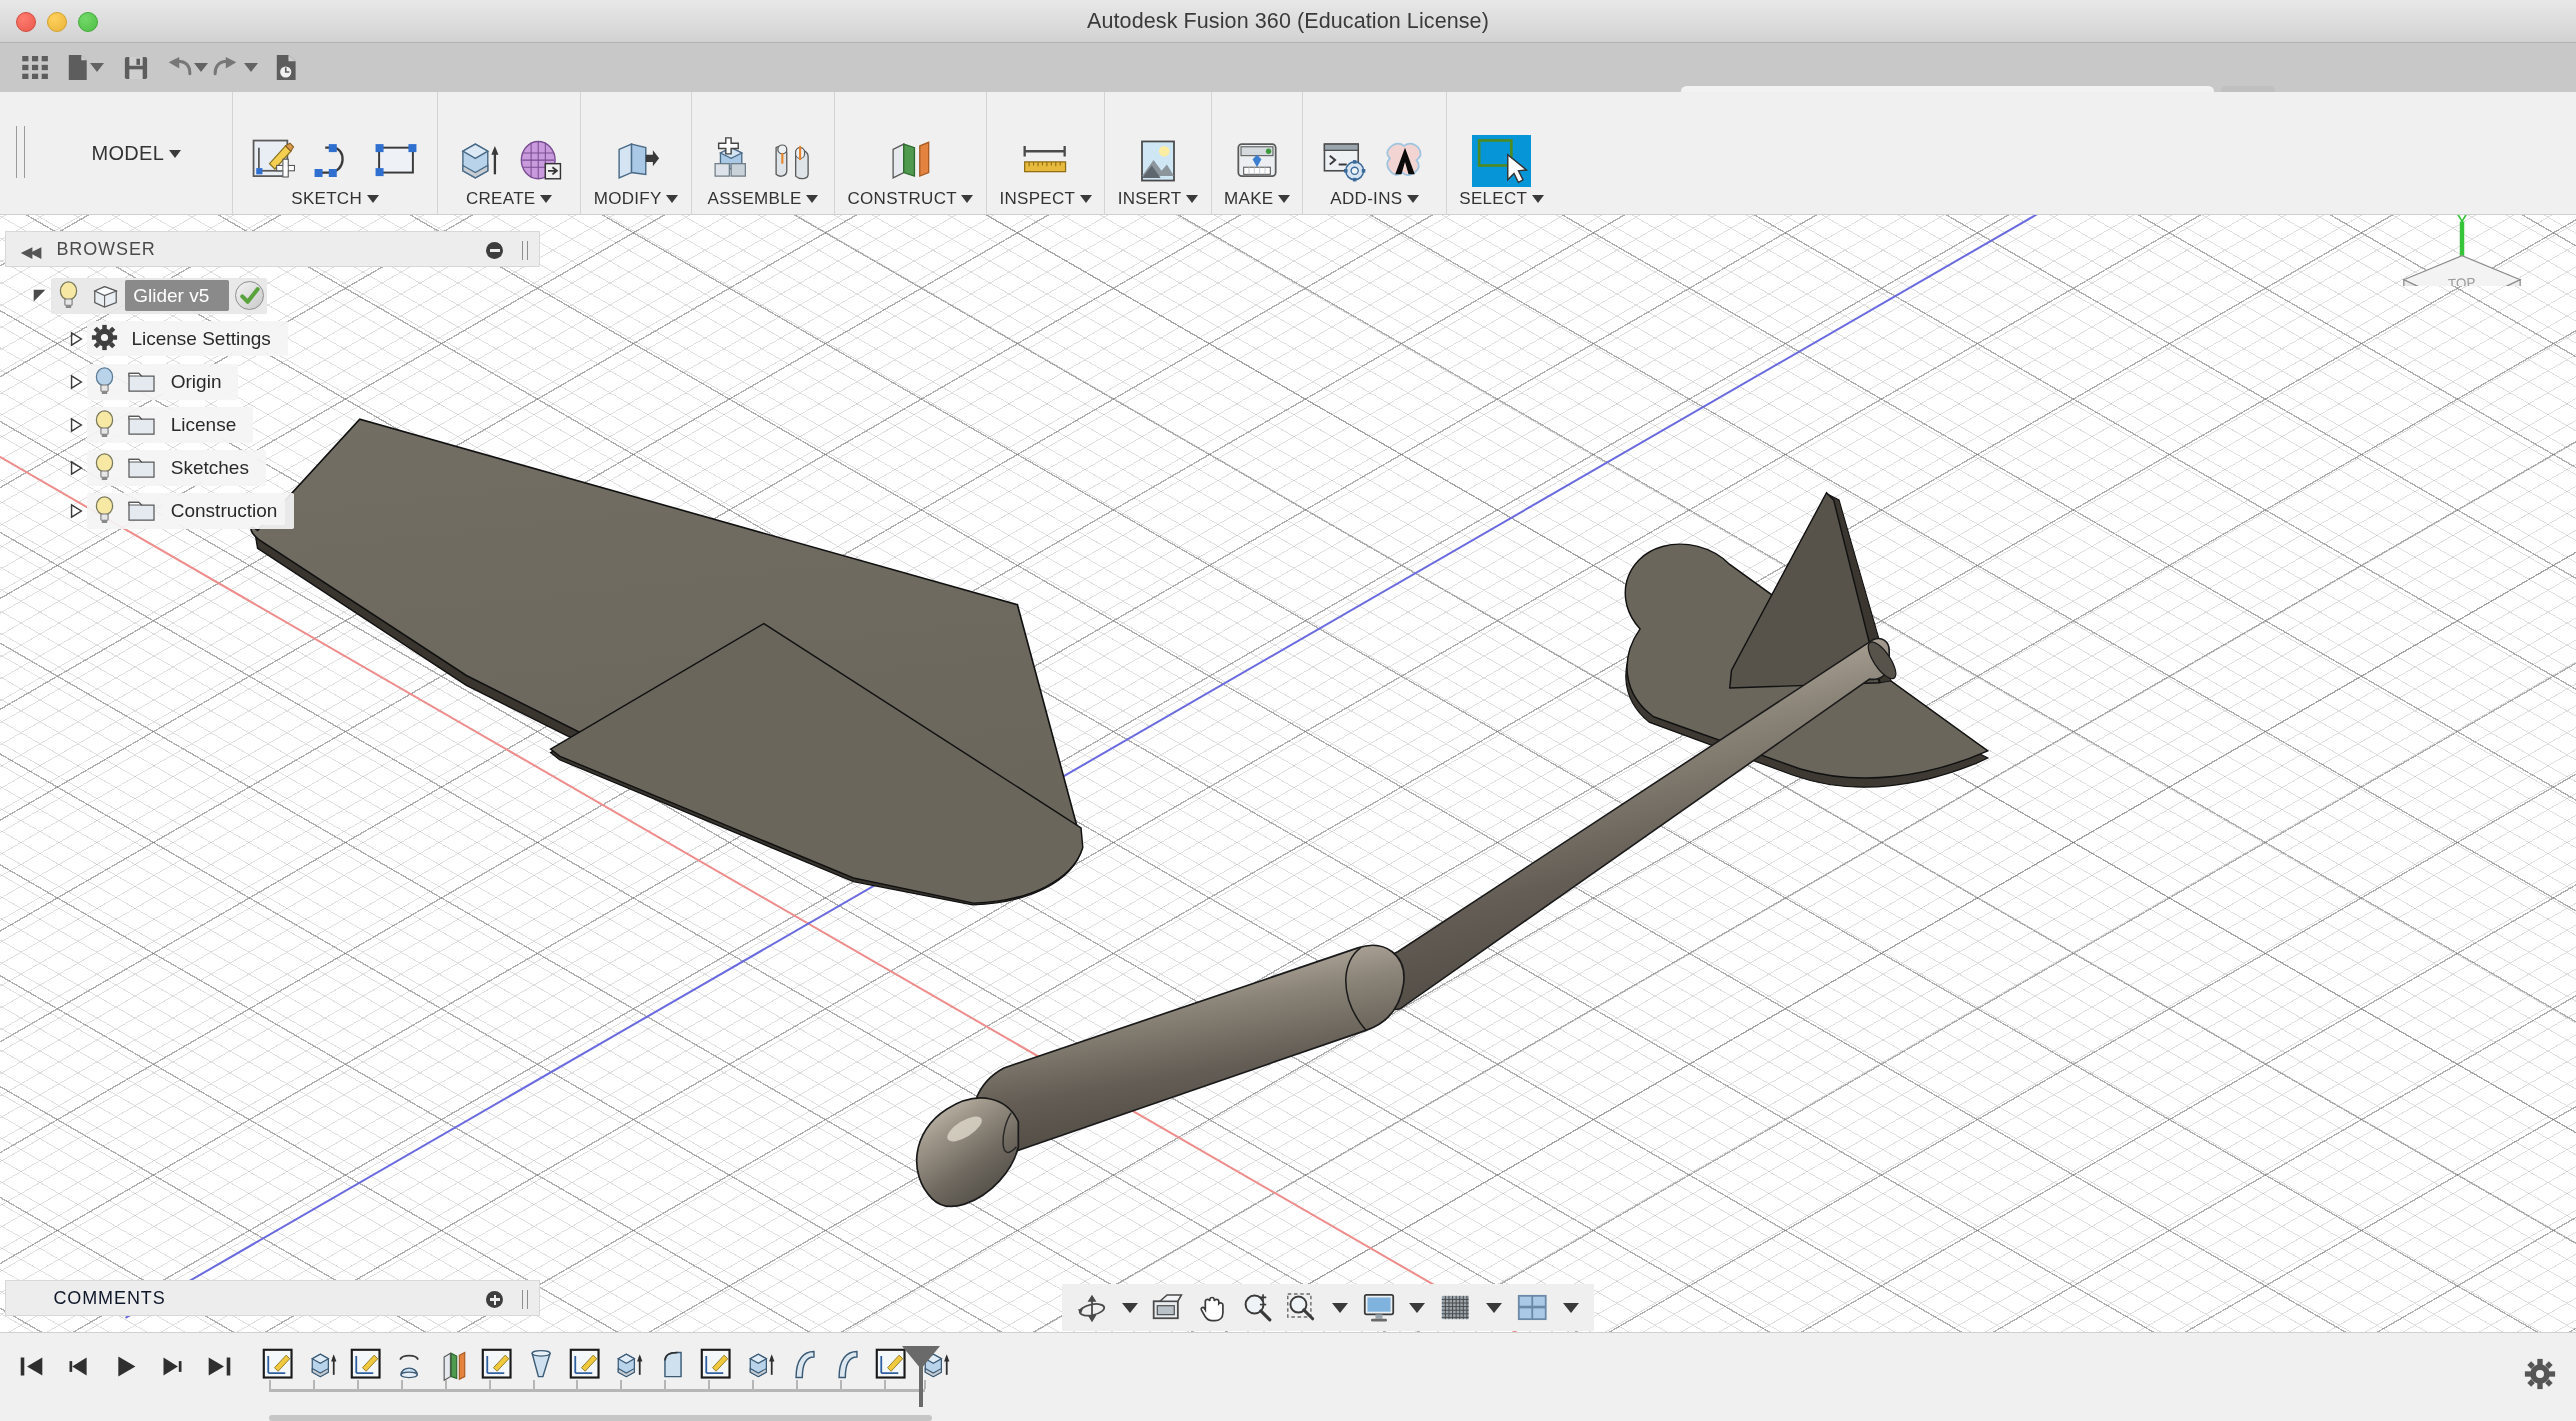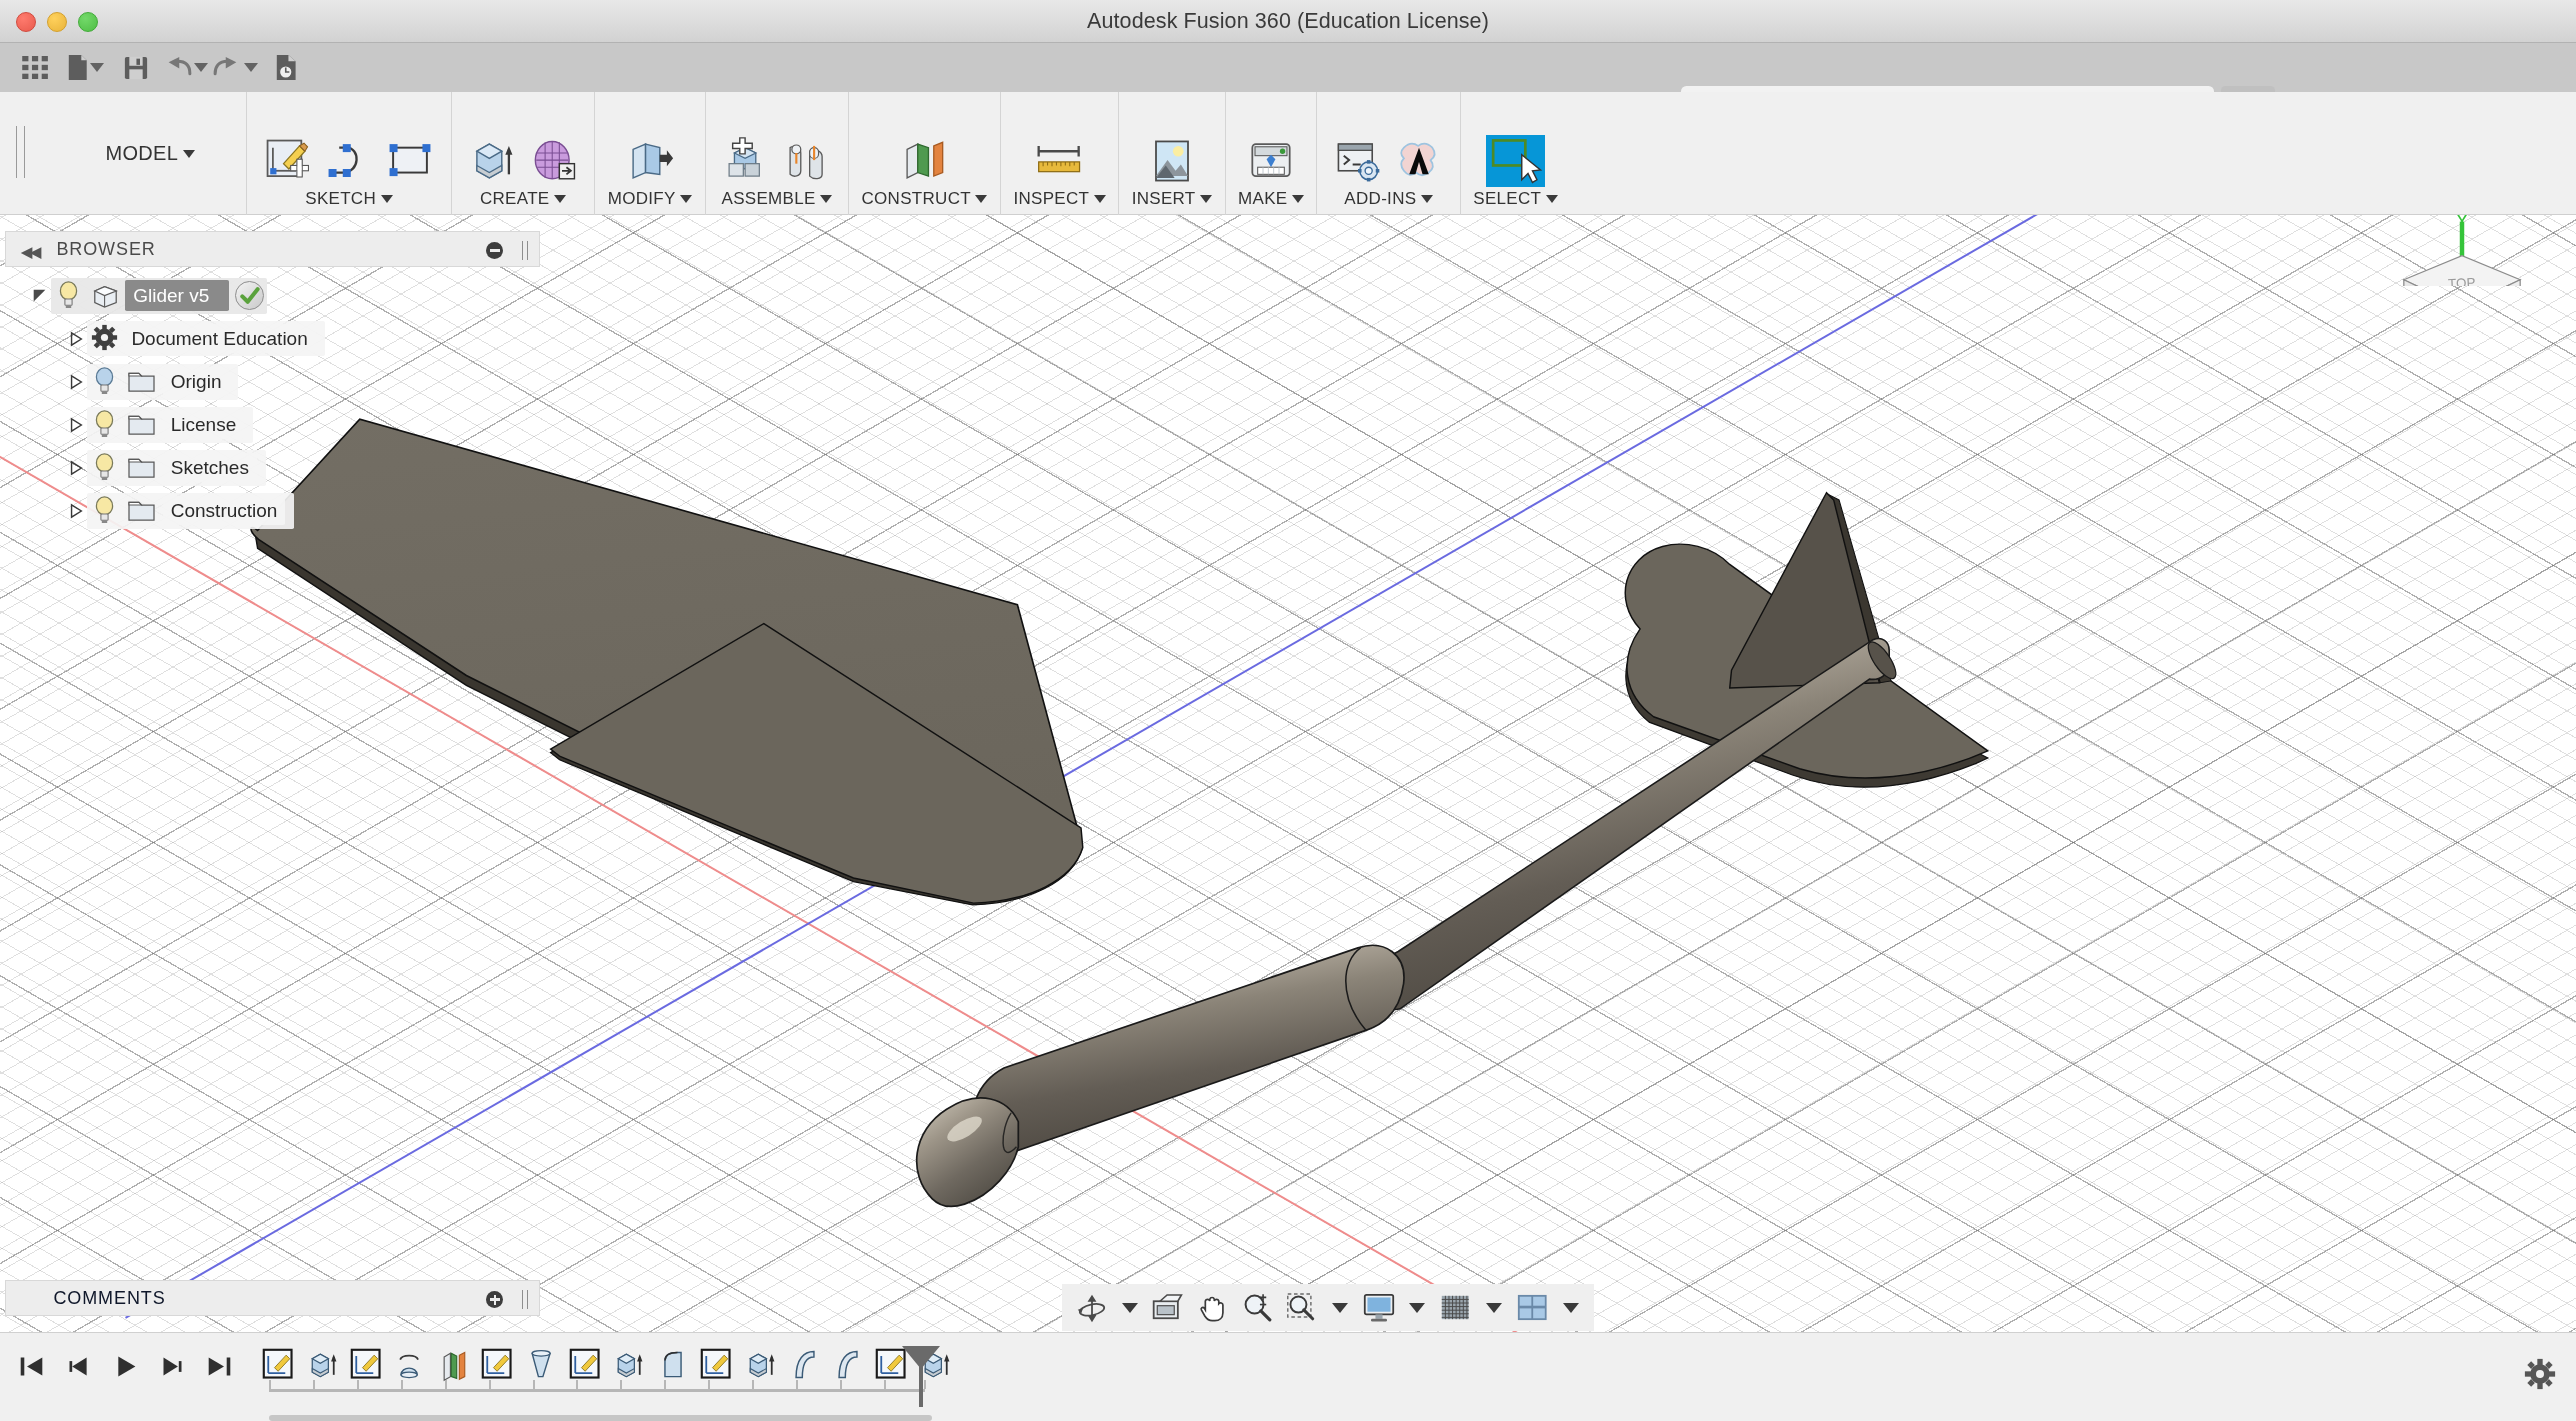--- a/index.html
+++ b/index.html
@@ -413,21 +413,21 @@
     <svg width="30.5" height="30.5" viewBox="0 0 34 34">
         <circle cx="17" cy="17" r="16" fill="#6b6b6b"></circle>
       <text x="17" y="25" text-anchor="middle" fill="#ededed" font-size="22" font-family="Liberation Sans, sans-serif" font-weight="bold">?</text>
       </svg>
   </div>
 </div>
 
 <div class="ribbon">
   <div class="grip"></div>
 
-  <div class="ribbon-inner" style="left:54px;">
+  <div class="ribbon-inner" style="left:40px;">
 
     <div class="rgroup modelgrp">
       <div class="rlabel">
         <span>MODEL</span>
         <span class="caret"></span>
       </div>
     </div>
 
     <div class="rgroup">
       <div class="ricons">
@@ -717,21 +717,21 @@
                 <rect x="12.5" y="23" width="5" height="6"></rect>
               <rect x="1" y="12.5" width="6" height="5"></rect>
                 <rect x="23" y="12.5" width="6" height="5"></rect>
               <rect x="4" y="4" width="5" height="5" transform="rotate(45 6.5 6.5)"></rect>
               <rect x="21" y="4" width="5" height="5" transform="rotate(45 23.5 6.5)"></rect>
               <rect x="4" y="21" width="5" height="5" transform="rotate(45 6.5 23.5)"></rect>
               <rect x="21" y="21" width="5" height="5" transform="rotate(45 23.5 23.5)"></rect>
             </g>
           </svg>
         </span>
-        <span class="blabel">Document Education</span>
+        <span class="blabel">License Settings</span>
       </span>
     </div>
 
 
     <div class="brow" style="padding-left:59px;">
       <span class="bexp">
         <svg width="16" height="18" viewBox="0 0 18 20">
             <polygon points="4,3 15,10 4,17" fill="none" stroke="#3a3a3a" stroke-width="1.6"></polygon>
           </svg>
       </span>

